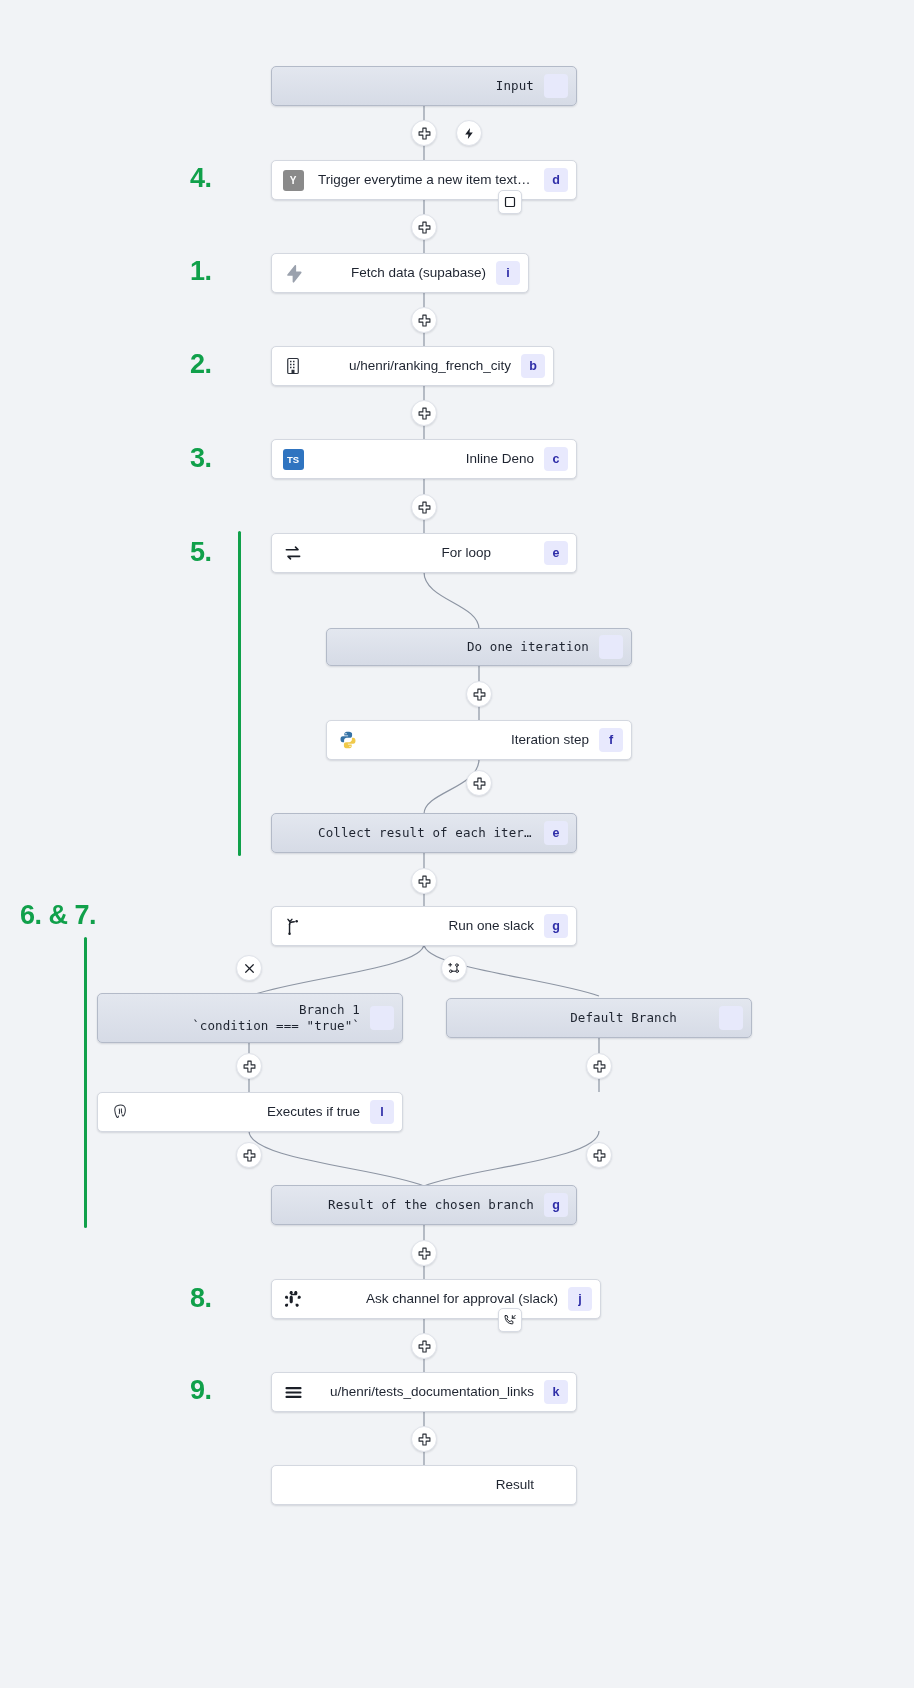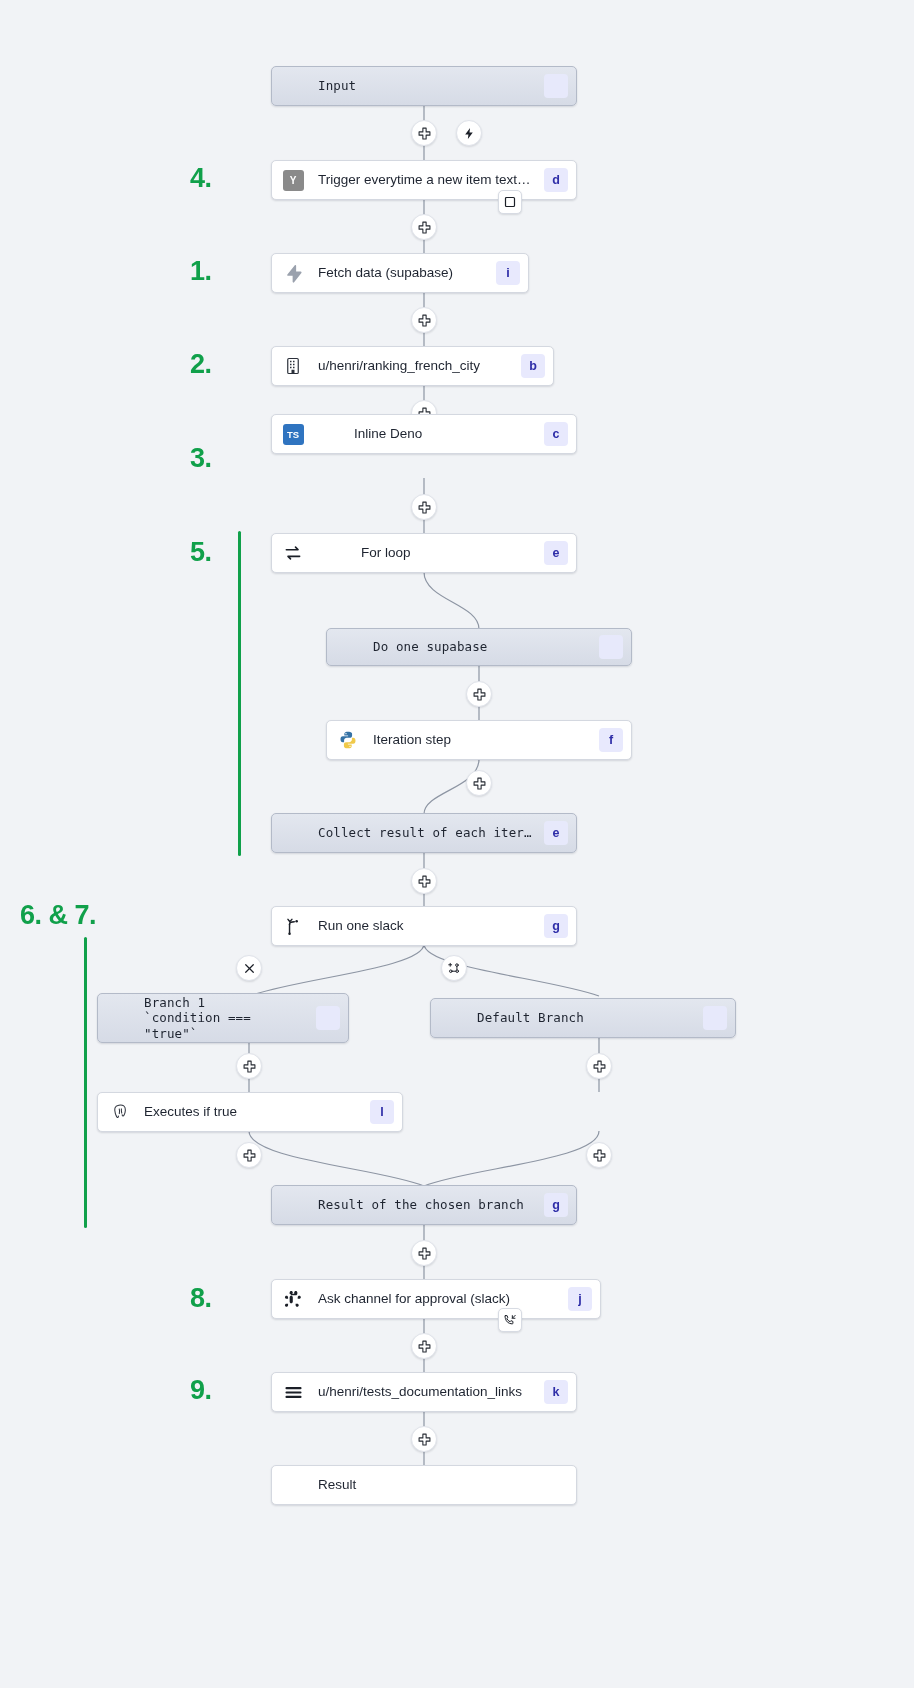--- a/index.html
+++ b/index.html
@@ -27,21 +27,21 @@
   .node.white { background: #ffffff; border-color: #d4d8e0; }
   .node.grad  { background: linear-gradient(180deg,#e3e7ef 0%,#d6dbe6 100%); border-color: #b3bac8; }
 
   .n-icon {
     width: 42px; height: 100%;
     display: flex; align-items: center; justify-content: center;
     flex: 0 0 42px;
   }
   .n-label {
     flex: 1 1 auto;
-    text-align: left;
+    text-align: right;
     font-size: 13.5px;
     color: #1e2430;
     line-height: 1.15;
     padding: 0 4px;
     white-space: nowrap;
     overflow: hidden;
     text-overflow: ellipsis;
   }
   .node.grad .n-label { font-family: "DejaVu Sans Mono", monospace; font-size: 12.5px; letter-spacing: .1px; }
   .node.grad .n-label.two { white-space: normal; font-size: 12.5px; line-height: 1.25; }
@@ -234,21 +234,21 @@
     <span class="n-label">u/henri/ranking_french_city</span>
     <span class="badge">b</span>
   </div>
 
   <div class="handle" style="left:411px; top:400px;">
     <svg width="13" height="13" viewBox="0 0 24 24">
         <path d="M9 2h6v7h7v6h-7v7H9v-7H2V9h7z" fill="none" stroke="#262b33" stroke-width="2" stroke-linejoin="round"></path>
       </svg>
   </div>
 
-  <div class="node white" style="left:271px; top:414px; width:306px; height:40px;gap:36px;">
+  <div class="node white" style="left:271px; top:439px; width:306px; height:40px;">
     <span class="n-icon">
       <span class="tile ts">TS</span>
     </span>
     <span class="n-label">Inline Deno</span>
     <span class="badge">c</span>
   </div>
 
   <div class="handle" style="left:411px; top:494px;">
     <svg width="13" height="13" viewBox="0 0 24 24">
         <path d="M9 2h6v7h7v6h-7v7H9v-7H2V9h7z" fill="none" stroke="#262b33" stroke-width="2" stroke-linejoin="round"></path>
@@ -261,21 +261,21 @@
           <path d="M4 8h14l-3-3"></path>
           <path d="M20 16H6l3 3"></path>
         </svg>
     </span>
     <span class="n-label">For loop</span>
     <span class="badge">e</span>
   </div>
 
   <div class="node grad" style="left:326px; top:628px; width:306px; height:38px;">
     <span class="n-icon"></span>
-    <span class="n-label">Do one supabase</span>
+    <span class="n-label">Do one iteration</span>
     <span class="badge spacer"></span>
   </div>
 
   <div class="handle" style="left:466px; top:681px;">
     <svg width="13" height="13" viewBox="0 0 24 24">
         <path d="M9 2h6v7h7v6h-7v7H9v-7H2V9h7z" fill="none" stroke="#262b33" stroke-width="2" stroke-linejoin="round"></path>
       </svg>
   </div>
 
   <div class="node white" style="left:326px; top:720px; width:306px; height:40px;">
@@ -330,30 +330,30 @@
     <svg width="14" height="14" viewBox="0 0 24 24" fill="none" stroke="#1b1f27" stroke-width="1.7" stroke-linecap="round">
         <circle cx="6.5" cy="17.5" r="2.2"></circle>
         <circle cx="17.5" cy="17.5" r="2.2"></circle>
         <circle cx="17" cy="7" r="2.2"></circle>
         <path d="M8.7 17.5h6.6"></path>
         <path d="M17 9.4v5.9"></path>
         <path d="M3 6.5h5M5.5 4v5"></path>
       </svg>
   </div>
 
-  <div class="node grad" style="left:97px; top:993px; width:252px; height:50px;">
+  <div class="node grad" style="left:97px; top:993px; width:306px; height:50px;">
     <span class="n-icon"></span>
     <span class="n-label two">
       <span>Branch 1</span><br>
       <span>`condition === "true"`</span>
     </span>
     <span class="badge spacer"></span>
   </div>
 
-  <div class="node grad" style="left:430px; top:998px; width:306px; height:40px;">
+  <div class="node grad" style="left:446px; top:998px; width:306px; height:40px;gap:32px;">
     <span class="n-icon"></span>
     <span class="n-label">Default Branch</span>
     <span class="badge spacer"></span>
   </div>
 
   <div class="handle" style="left:236px; top:1053px;">
     <svg width="13" height="13" viewBox="0 0 24 24">
         <path d="M9 2h6v7h7v6h-7v7H9v-7H2V9h7z" fill="none" stroke="#262b33" stroke-width="2" stroke-linejoin="round"></path>
       </svg>
   </div>

